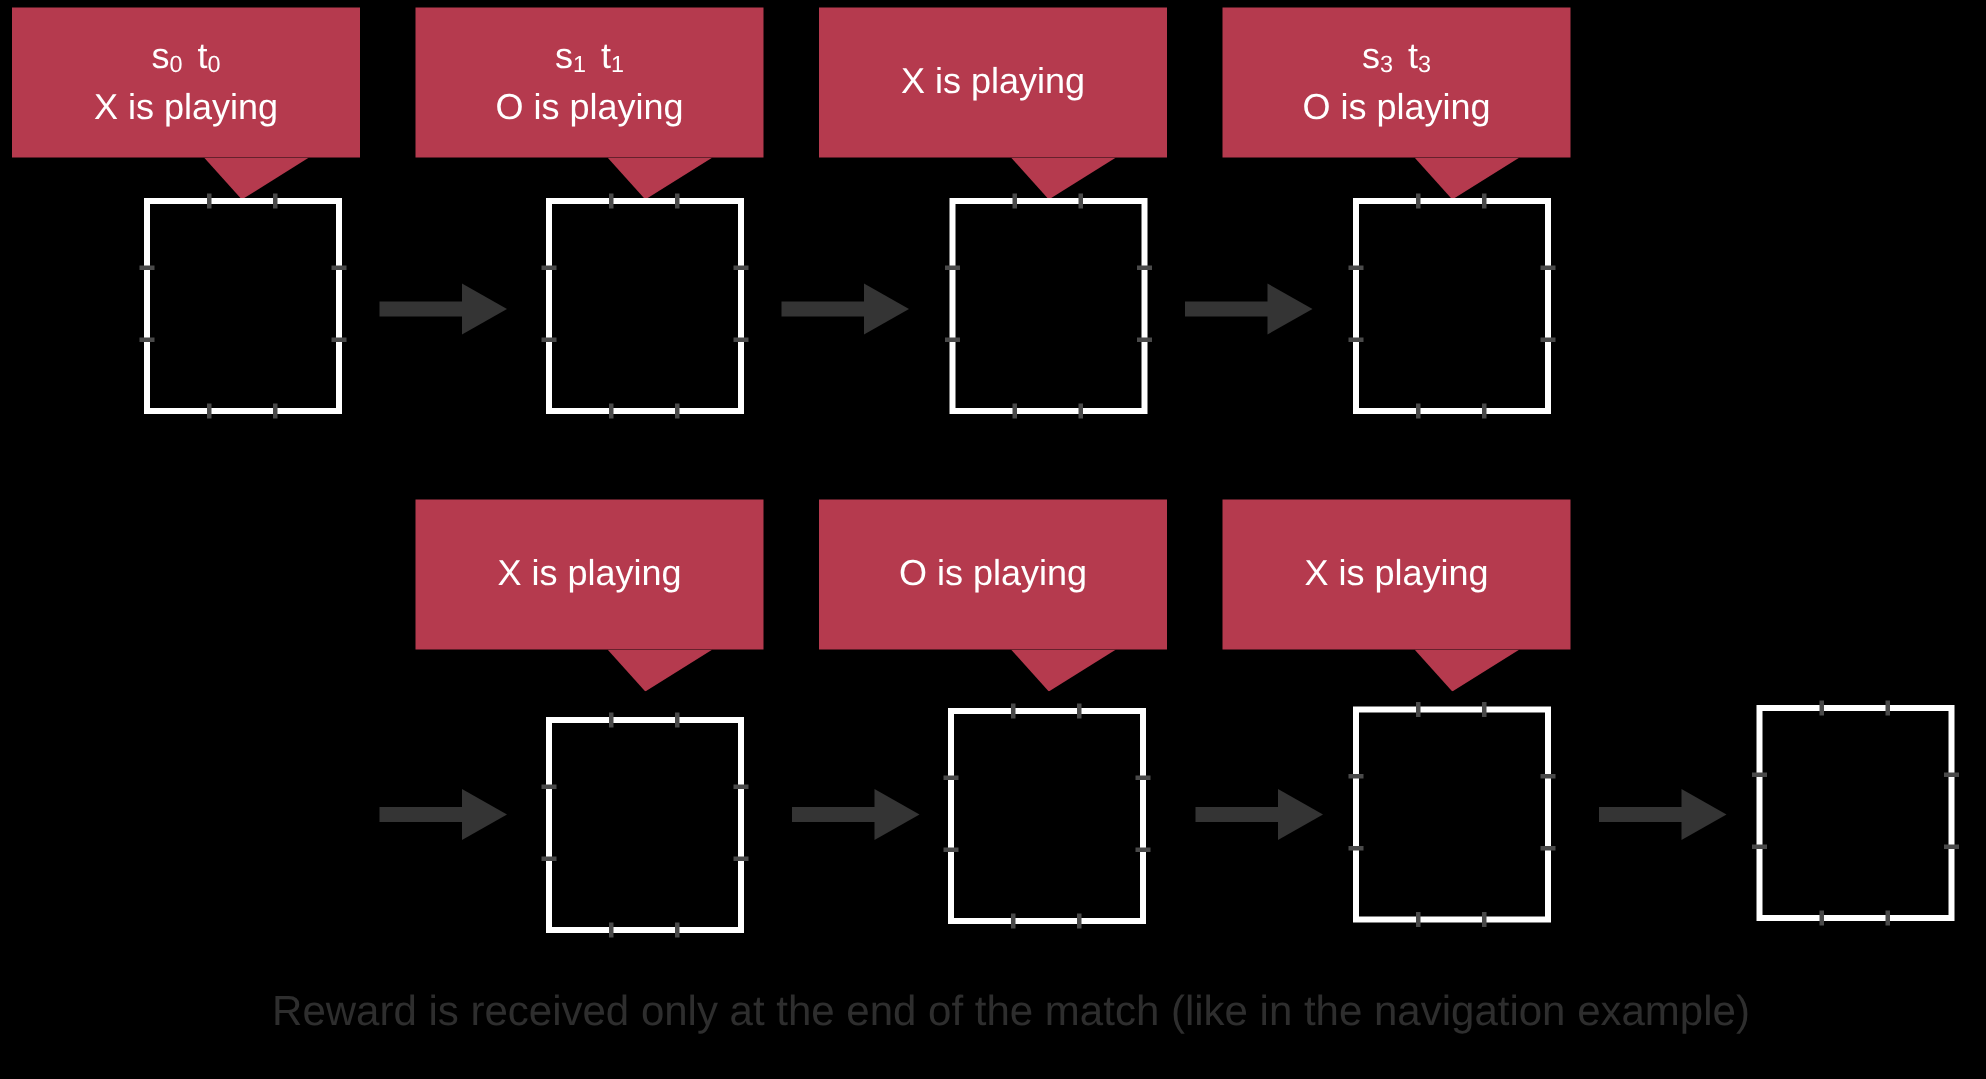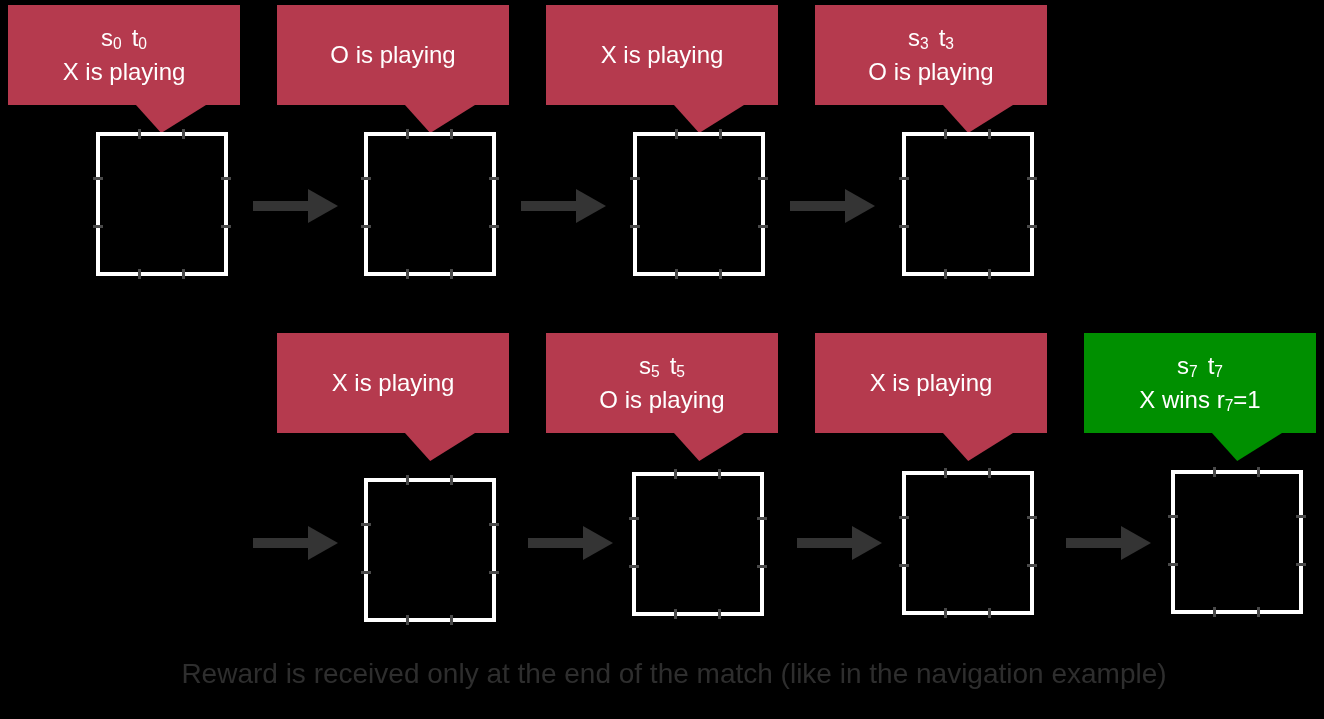--- a/index.html
+++ b/index.html
@@ -83,49 +83,44 @@
 <body style="--bg: #000000; --bubble-red: #b53a4e; --bubble-green: #008f00; --bubble-text: #ffffff; --board-border: #ffffff; --tick: #4a4a4a; --arrow: #343434; --caption-text: #2e2e2e;">
 
 <div class="stage">
 
   <div class="bubble red" style="left:8px;top:5px">
     <div><span>s</span><sub>0</sub><span class="time-part">t</span><sub>0</sub></div>
     <div><span>X is playing</span><sub></sub><span></span></div>
     <span class="tail"></span>
   </div>
   <div class="bubble red" style="left:277px;top:5px">
+    <div><span>s</span><sub>1</sub><span class="time-part">t</span><sub>1</sub></div>
     <div><span>O is playing</span><sub></sub><span></span></div>
     <span class="tail"></span>
   </div>
   <div class="bubble red" style="left:546px;top:5px">
     <div><span>X is playing</span><sub></sub><span></span></div>
     <span class="tail"></span>
   </div>
   <div class="bubble red" style="left:815px;top:5px">
     <div><span>s</span><sub>3</sub><span class="time-part">t</span><sub>3</sub></div>
     <div><span>O is playing</span><sub></sub><span></span></div>
     <span class="tail"></span>
   </div>
 
   <div class="bubble red" style="left:277px;top:333px">
     <div><span>X is playing</span><sub></sub><span></span></div>
     <span class="tail"></span>
   </div>
   <div class="bubble red" style="left:546px;top:333px">
-    <div><span>s</span><sub>5</sub><span class="time-part">t</span><sub>5</sub></div>
     <div><span>O is playing</span><sub></sub><span></span></div>
     <span class="tail"></span>
   </div>
   <div class="bubble red" style="left:815px;top:333px">
     <div><span>X is playing</span><sub></sub><span></span></div>
-    <span class="tail"></span>
-  </div>
-  <div class="bubble green" style="left:1084px;top:333px">
-    <div><span>s</span><sub>7</sub><span class="time-part">t</span><sub>7</sub></div>
-    <div><span>X wins r</span><sub>7</sub><span>=1</span></div>
     <span class="tail"></span>
   </div>
 
   <div class="board" style="left:96px;top:132px">
       <span class="tick v" style="left: 38px; top: -7px;"></span>
       <span class="tick v" style="left: 38px; bottom: -7px;"></span>
       <span class="tick v" style="left: 82px; top: -7px;"></span>
       <span class="tick v" style="left: 82px; bottom: -7px;"></span>
       <span class="tick h" style="top: 41px; left: -7px;"></span>
       <span class="tick h" style="top: 41px; right: -7px;"></span>

